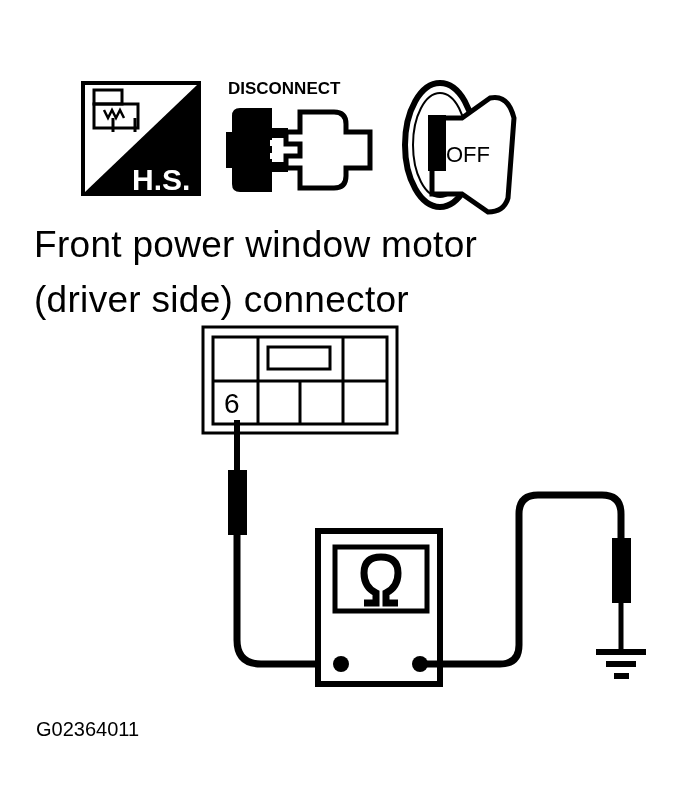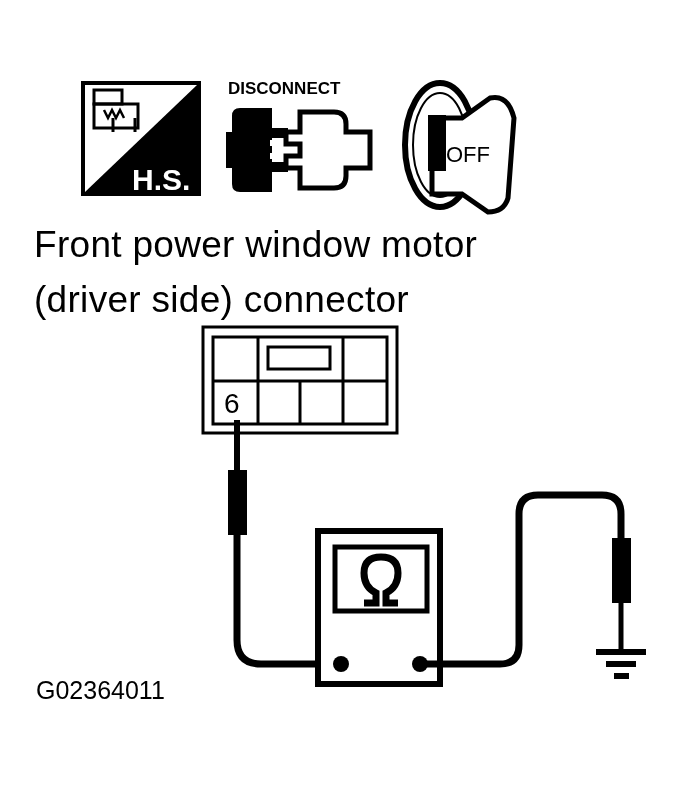--- a/index.html
+++ b/index.html
@@ -1,18 +1,18 @@
 <!DOCTYPE html>
 <html><head>
 <meta charset="utf-8">
 <style>
   html, body { margin:0; padding:0; background:#ffffff; }
   body { width:683px; height:806px; position:relative; overflow:hidden; font-family:"Liberation Sans", sans-serif; color:#000; }
   .title-line { position:absolute; left:34px; font-size:37px; line-height:40px; white-space:nowrap; letter-spacing:0.3px; }
-  .figid { position:absolute; left:36px; top:676px; font-size:25px; }
+  .figid { position:absolute; left:36px; top:718px; font-size:20px; }
   svg { position:absolute; left:0; top:0; }
   .pin-label { font-family:"Liberation Sans", sans-serif; font-size:28px; }
   .disc-label { font-family:"Liberation Sans", sans-serif; font-size:17px; font-weight:bold; }
   .hs-label { font-family:"Liberation Sans", sans-serif; font-size:30px; font-weight:bold; }
   .off-label { font-family:"Liberation Sans", sans-serif; font-size:22px; }
 </style>
 </head>
 <body>
 
 <svg width="683" height="806" viewBox="0 0 683 806">

